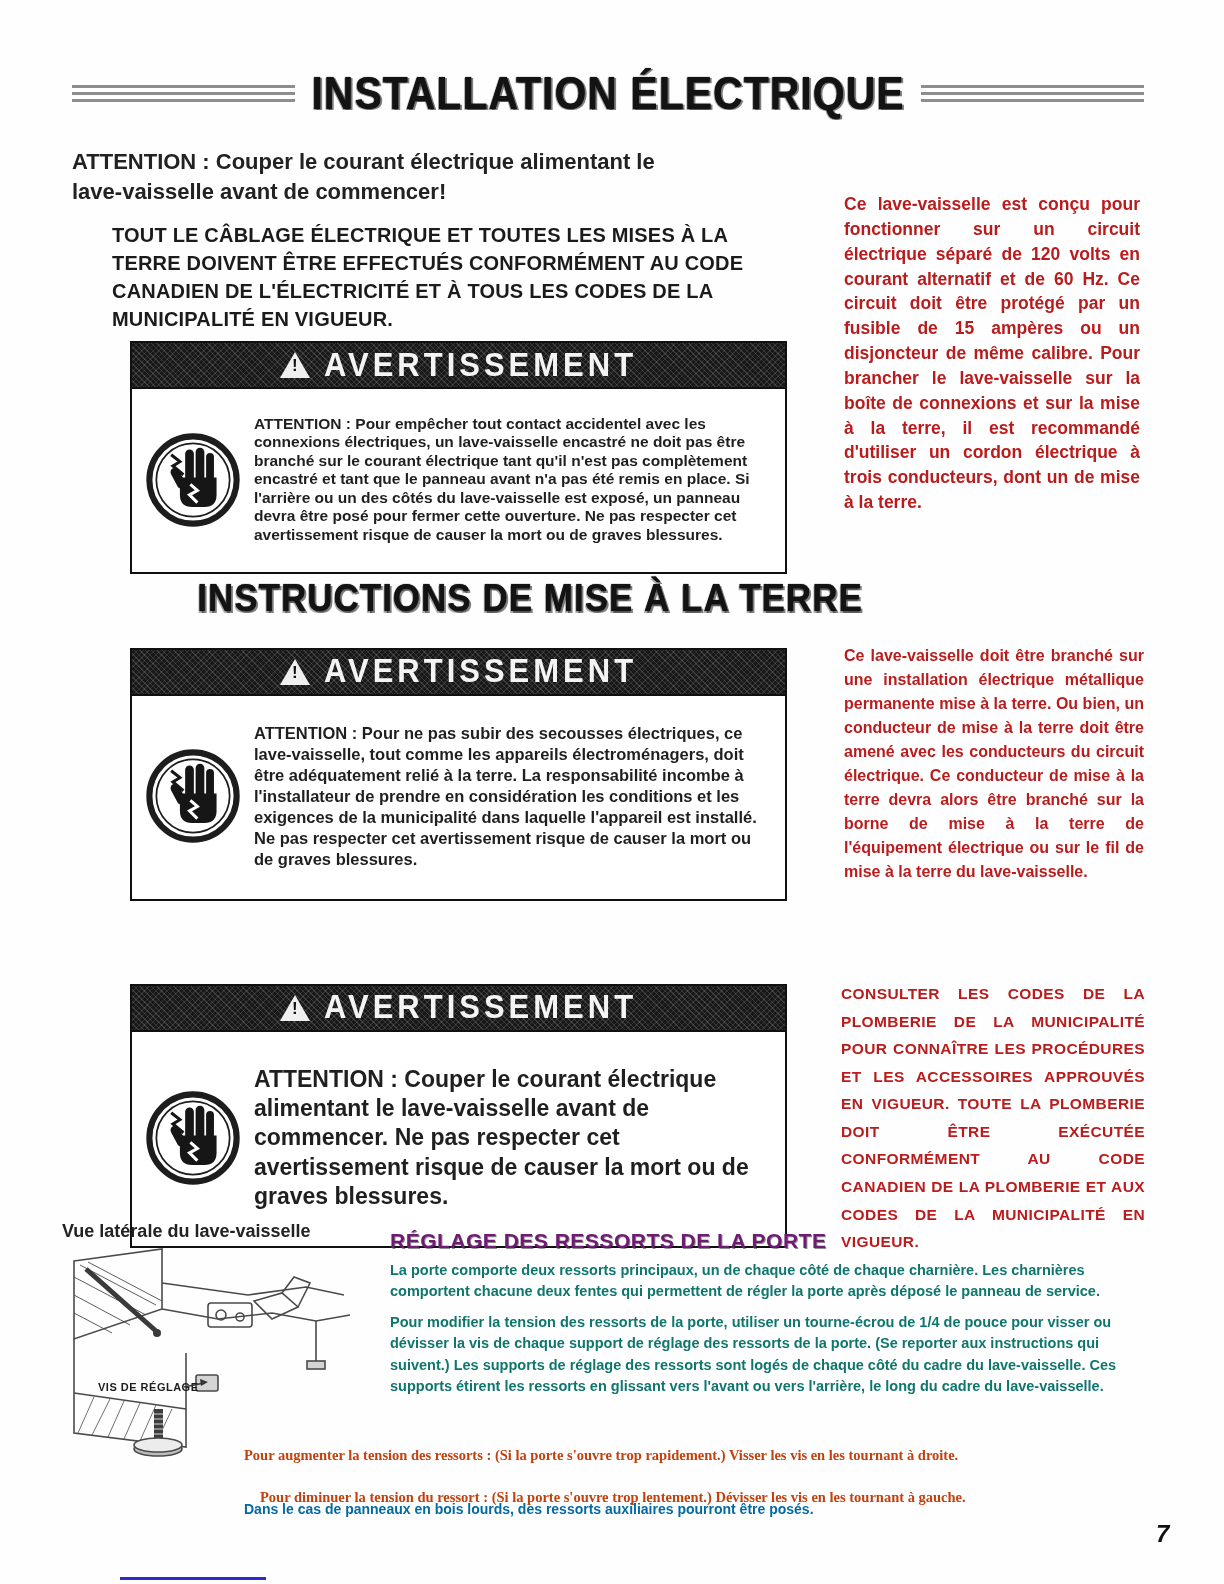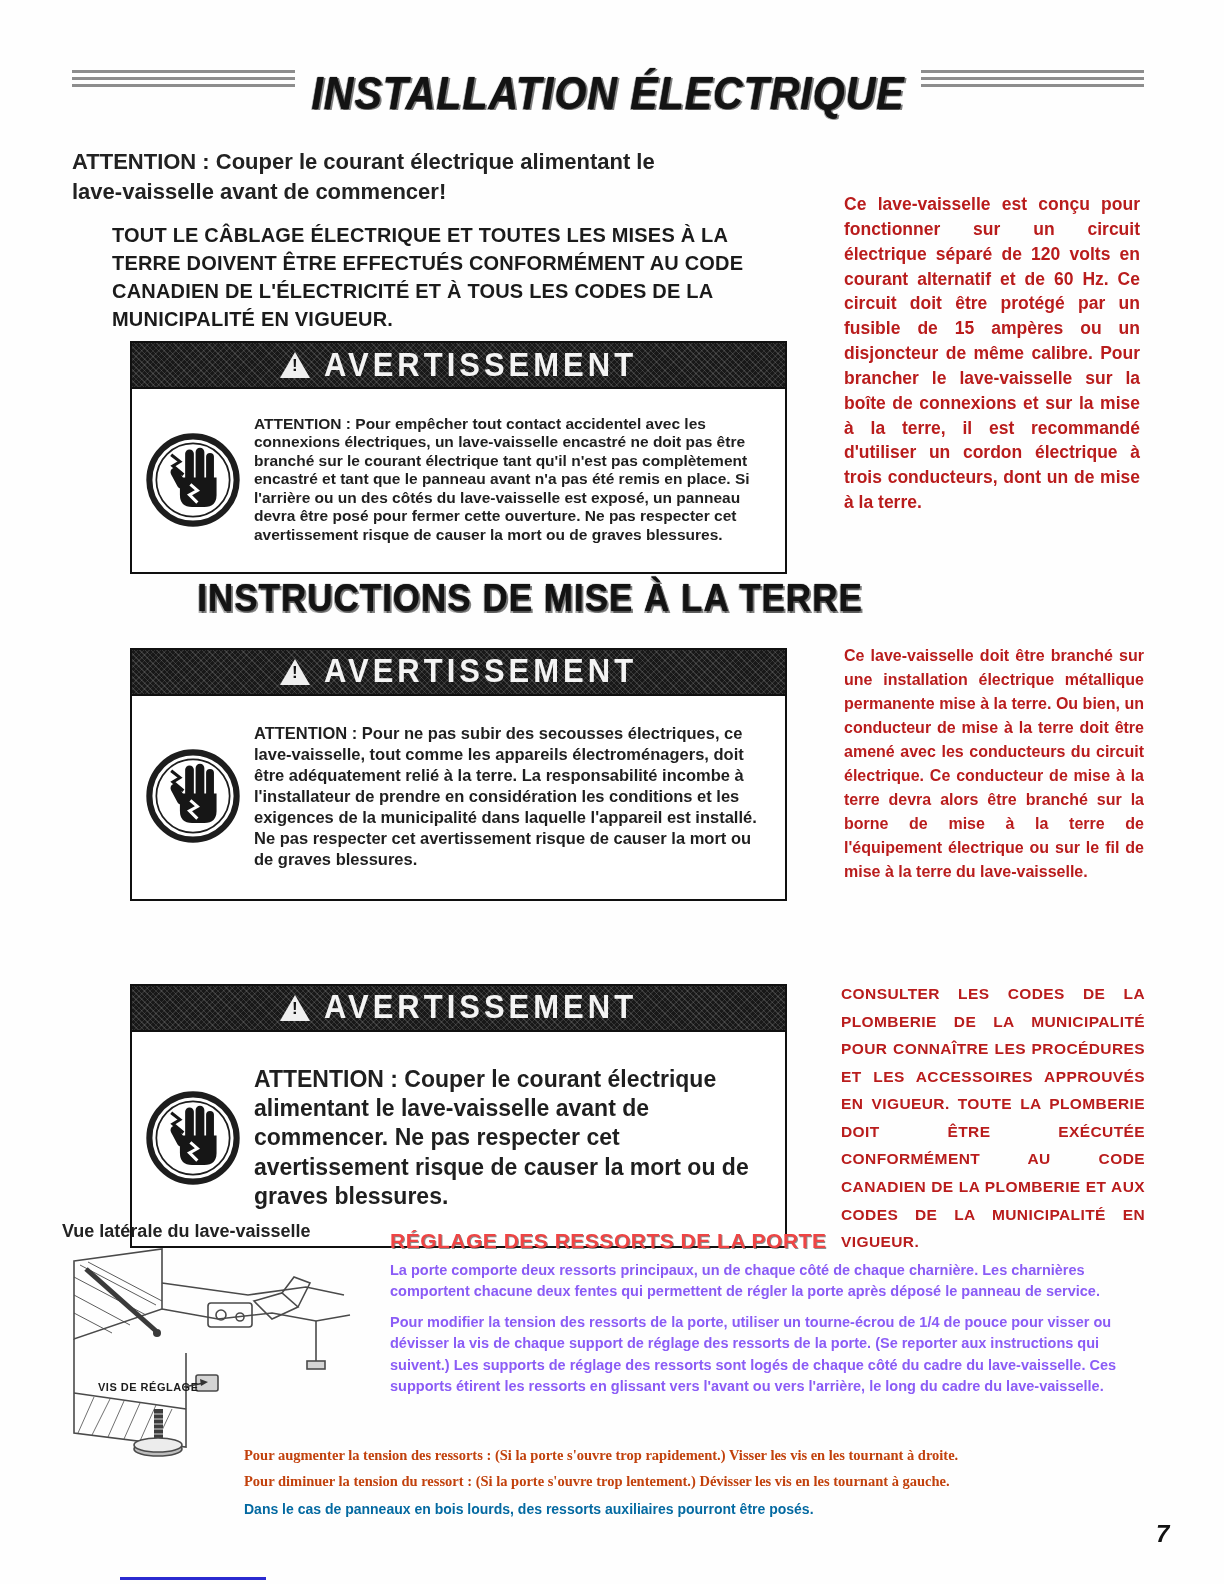--- a/index.html
+++ b/index.html
@@ -3,21 +3,21 @@
 <meta charset="utf-8">
 <style>
   html,body{margin:0;padding:0;background:#ffffff;}
   .page{position:relative;width:1224px;height:1584px;background:#fefefe;
         font-family:"Liberation Sans","DejaVu Sans",sans-serif;color:#1a1a1a;overflow:hidden;}
   .abs{position:absolute;}
 
   
   .rough{font-weight:900;color:#131313;letter-spacing:1px;
          text-shadow:2px 1px 0 rgba(25,25,25,.55),-1px 1px 0 rgba(25,25,25,.35),0 0 1px #000;}
-  .band{display:flex;gap:16px;font-style:italic;}
+  .band{display:flex;align-items:center;gap:16px;}
   .band-line{flex:1;height:17px;
              background:repeating-linear-gradient(to bottom,#8d8d8d 0 3px,transparent 3px 7px);}
   .band-title{font-size:41px;margin:0;white-space:nowrap;transform:scaleY(1.12);}
   .mid-title{font-size:35px;text-align:center;transform:scaleY(1.12);margin:0;}
 
   .intro{font-size:22px;font-weight:800;line-height:1.36;white-space:pre-line;color:#222;}
   .code-par{font-size:20px;font-weight:900;line-height:1.4;color:#1b1b1b;letter-spacing:.2px;}
   .sidecol{font-weight:800;color:#b91c1c;text-align:justify;}
   .side-1{font-size:17.5px;line-height:1.42;}
   .side-2{font-size:16px;line-height:1.5;}
@@ -40,22 +40,22 @@
   .warn-text{flex:1;font-weight:700;color:#1f1f1f;}
   .warn-text.small{font-size:15.5px;line-height:1.2;}
   .warn-text.large{font-size:23px;line-height:1.27;font-weight:800;}
 
   
   .diag-caption{font-size:18px;font-weight:800;color:#222;}
   .diag-svg{width:315px;height:232px;}
   .diag-label{font:700 11px "Liberation Sans",sans-serif;fill:#1c1c1c;letter-spacing:.5px;}
 
   .springs-title{font-size:21px;font-weight:900;letter-spacing:.5px;
-                 text-shadow:1px 1px 0 rgba(25,25,25,.5);color:#ef4444;}
-  .springs-par{font-size:14.5px;font-weight:700;line-height:1.48;color:#8b5cf6;}
+                 text-shadow:1px 1px 0 rgba(25,25,25,.5);color:#701a75;}
+  .springs-par{font-size:14.5px;font-weight:700;line-height:1.48;color:#0f766e;}
   .bottom-line{font-size:14.5px;font-weight:700;color:#c2410c;font-family:Liberation Serif, serif;}
   .bottom-line .lead{font-weight:900;}
   .note-line{font-size:14px;font-weight:700;color:#0369a1;}
   .page-num{font-size:24px;font-weight:800;font-style:italic;color:#111;}
   .blue-line{height:3px;background:#2a2ad0;}
 </style>
 </head>
 <body>
 
 <div class="page">
@@ -194,21 +194,21 @@
   </div>
 
   <h3 class="abs springs-title" style="top:1229px;left:390px;margin:0;">RÉGLAGE DES RESSORTS DE LA PORTE</h3>
   <p class="abs springs-par" style="top:1260px;left:390px;width:735px;margin:0;">La porte comporte deux ressorts principaux, un de chaque côté de chaque charnière. Les charnières comportent chacune deux fentes qui permettent de régler la porte après déposé le panneau de service.</p>
   <p class="abs springs-par" style="top:1312px;left:390px;width:745px;margin:0;">Pour modifier la tension des ressorts de la porte, utiliser un tourne-écrou de 1/4 de pouce pour visser ou dévisser la vis de chaque support de réglage des ressorts de la porte. (Se reporter aux instructions qui suivent.) Les supports de réglage des ressorts sont logés de chaque côté du cadre du lave-vaisselle. Ces supports étirent les ressorts en glissant vers l'avant ou vers l'arrière, le long du cadre du lave-vaisselle.</p>
 
   <p class="abs bottom-line" style="top:1447px;left:244px;width:920px;margin:0;">
     <span class="lead">Pour augmenter la tension des ressorts :</span>
     <span>(Si la porte s'ouvre trop rapidement.) Visser les vis en les tournant à droite.</span>
   </p>
-  <p class="abs bottom-line" style="top:1473px;left:244px;width:920px;margin:0;">
+  <p class="abs bottom-line" style="top:1473px;left:244px;width:920px;margin:16px;">
     <span class="lead">Pour diminuer la tension du ressort :</span>
     <span> (Si la porte s'ouvre trop lentement.) Dévisser les vis en les tournant à gauche.</span>
   </p>
   <p class="abs note-line" style="top:1501px;left:244px;width:920px;margin:0;">Dans le cas de panneaux en bois lourds, des ressorts auxiliaires pourront être posés.</p>
 
   <div class="abs page-num" style="top:1520px;left:1156px;">7</div>
 
   <div class="abs blue-line" style="top:1577px;left:120px;width:146px;"></div>
 
 </div>

